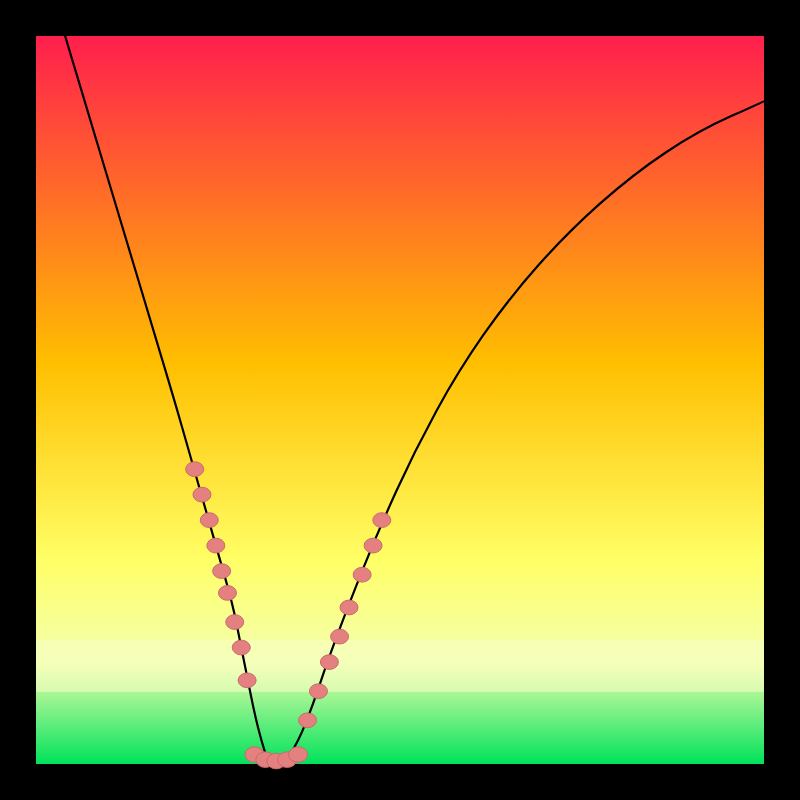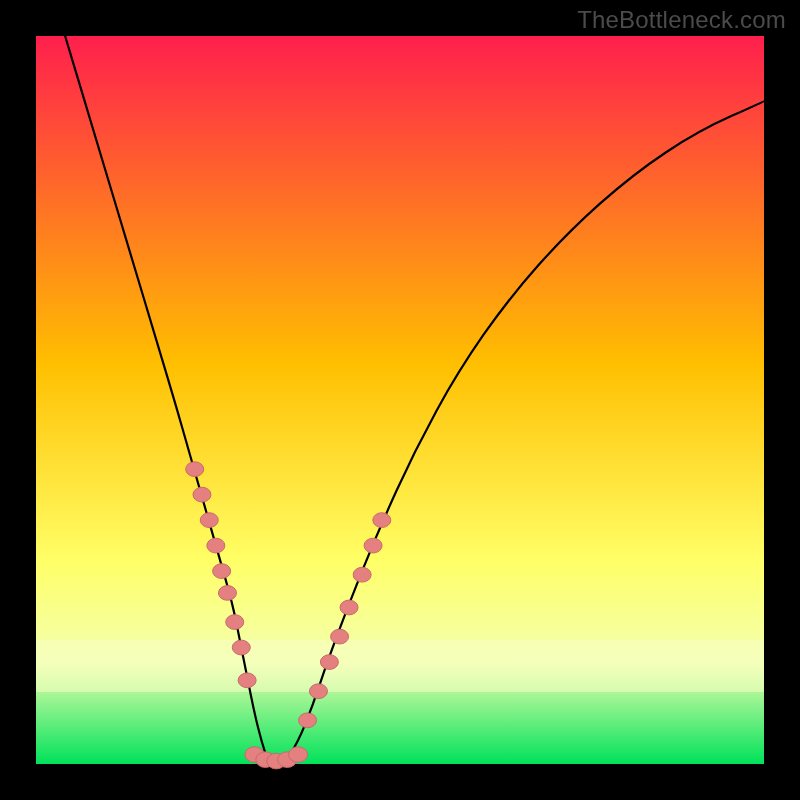--- a/index.html
+++ b/index.html
@@ -28,21 +28,20 @@
     user-select: none;
   }
   svg {
     display: block;
   }
 </style>
 </head>
 <body>
 
 <div class="outer">
-  <div class="watermark">TheBottleneck.com</div>
 
   <svg id="chart-svg" width="800" height="800" viewBox="0 0 800 800">
     <defs>
       <linearGradient id="bg-grad" x1="0" y1="0" x2="0" y2="1">
         <stop id="g0" offset="0%" stop-color="#ff1f4d"></stop>
         <stop id="g1" offset="45%" stop-color="#ffbf00"></stop>
         <stop id="g2" offset="72%" stop-color="#ffff66"></stop>
         <stop id="g3" offset="86%" stop-color="#f3ffb0"></stop>
         <stop id="g4" offset="100%" stop-color="#00e25a"></stop>
       </linearGradient>

